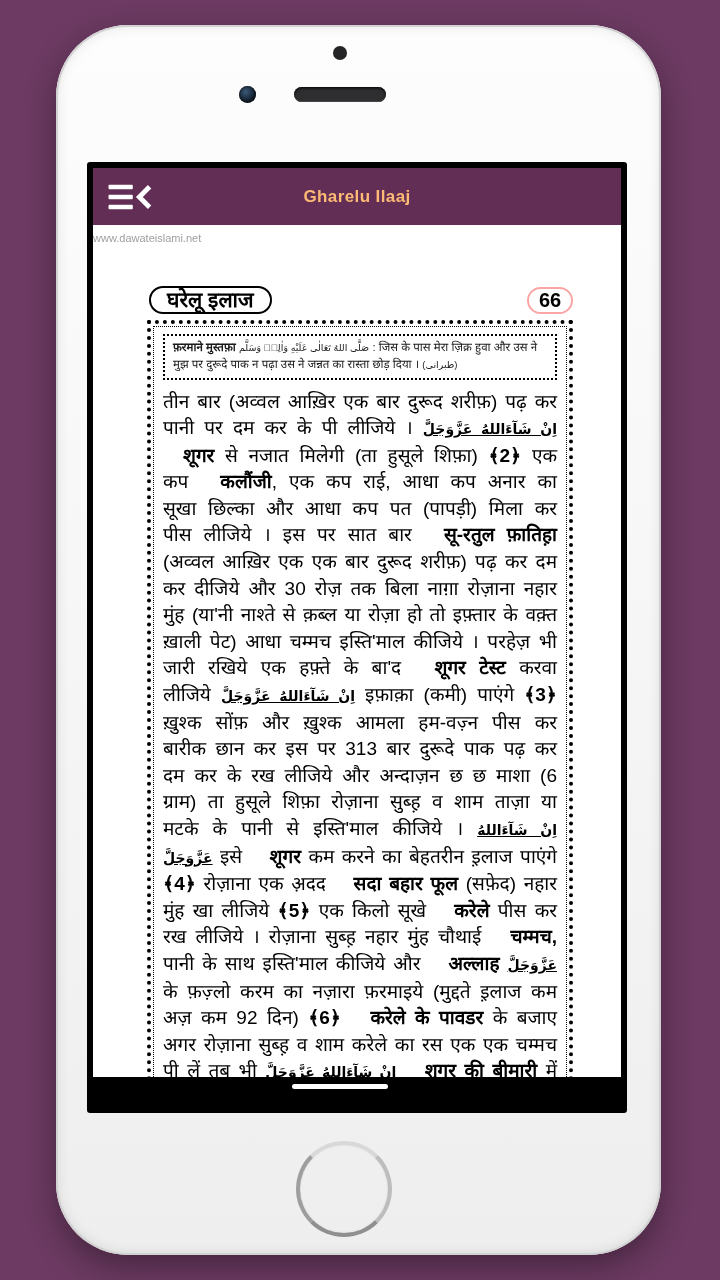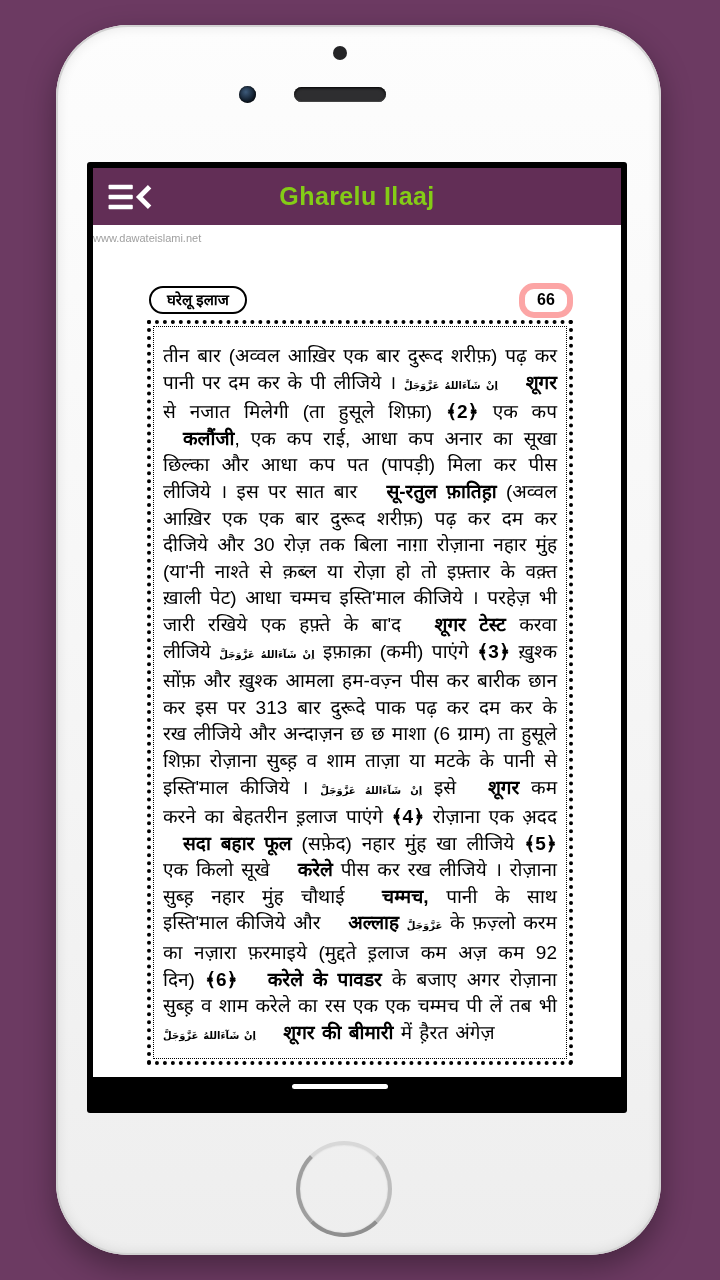--- a/index.html
+++ b/index.html
@@ -41,59 +41,59 @@
     background:transparent;
     border:4px solid #bdbdbd;
     border-top-color:#d8d8d8;border-left-color:#9e9e9e;border-bottom-color:#8f8f8f;
     box-shadow:inset 0 0 2px rgba(0,0,0,.12);
   }
   
   .appbar{
     height:57px;background:#622e56;position:relative;
     display:flex;align-items:center;justify-content:center;
   }
-  .appbar-title{color:#84cc16;font-size:25px;font-weight:700;letter-spacing:.4px;}
+  .appbar-title{color:#fdba74;font-size:17px;font-weight:700;letter-spacing:.4px;}
   .menu-btn{position:absolute;left:14px;top:15px;width:46px;height:28px;cursor:pointer;background:none;border:none;padding:0;}
   .menu-btn svg{display:block;width:46px;height:28px;}
   
   .watermark{
     padding:7px 50px 0 0;font-size:11px;color:#9f9f9f;height:17px;
   }
   .page-head{
     display:flex;justify-content:space-between;align-items:center;
     margin:37px 48px 0 56px;height:28px;
   }
   .badge-pill{
     border:2px solid #000;border-radius:15px;padding:1px 16px 2px 16px;
-    font-size:15px;font-weight:700;color:#000;background:#fff;line-height:21px;
+    font-size:21px;font-weight:700;color:#000;background:#fff;line-height:21px;
   }
   .badge-num{
-    border:6px solid #fca5a5;border-radius:15px;width:42px;height:23px;
+    border:2px solid #fca5a5;border-radius:15px;width:42px;height:23px;
     display:flex;align-items:center;justify-content:center;
-    font-size:16px;font-weight:700;color:#000;background:#fff;
+    font-size:20px;font-weight:700;color:#000;background:#fff;
   }
   .dotted-box{
     margin:6px 48px 0 54px;border:4px dotted #000;
   }
   .dotted-inner{
     border:1px dotted #000;margin:2px;padding:7px 9px 9px 9px;
   }
   .hadith-box{
     border:2px dotted #000;padding:3px 8px 4px 8px;
     font-size:11.5px;line-height:1.5;color:#1a1a1a;text-align:left;
   }
   .hadith-box .hb{font-weight:700;}
   .hadith-box .ha{font-size:9.5px;unicode-bidi:isolate;direction:rtl;}
   .hadith-box .hs{font-size:9.5px;unicode-bidi:isolate;direction:rtl;}
   .body-text{
     margin-top:9px;font-size:19px;line-height:26.6px;color:#000;
     text-align:justify;word-spacing:2px;
   }
   .body-text .b{font-weight:700;margin-left:20px;}
-  .body-text .a{font-size:10px;font-weight:600;unicode-bidi:isolate;direction:rtl;}
+  .body-text .a{font-size:14px;font-weight:600;unicode-bidi:isolate;direction:rtl;text-decoration:underline;}
   .body-text .n{font-weight:700;unicode-bidi:isolate;direction:ltr;}
 </style>
 </head>
 <body>
 
 <div class="phone">
   <div class="sensor-dot"></div>
   <div class="camera"></div>
   <div class="speaker"></div>
 
@@ -114,20 +114,26 @@
 
       <div class="watermark">www.dawateislami.net</div>
 
       <div class="page-head">
         <span class="badge-pill">घरेलू इलाज</span>
         <span class="badge-num">66</span>
       </div>
 
       <div class="dotted-box">
         <div class="dotted-inner">
+          <div class="hadith-box">
+            <span class="hb">फ़रमाने मुस्तफ़ा</span>
+            <span class="ha">صَلَّی اللهُ تَعَالٰی عَلَیْهِ وَاٰلِهٖ وَسَلَّم</span>
+            <span>: जिस के पास मेरा ज़िक्र हुवा और उस ने मुझ पर दुरूदे पाक न पढ़ा उस ने जन्नत का रास्ता छोड़ दिया ।</span>
+            <span class="hs">(طبرانی)</span>
+          </div>
           <div class="body-text"><span>तीन बार (अव्वल आख़िर एक बार दुरूद शरीफ़) पढ़ कर पानी पर दम कर के पी लीजिये । </span><span class="a">اِنْ شَآءَاللهُ عَزَّوَجَلَّ</span><span> </span><span class="b">शूगर</span><span> से नजात मिलेगी (ता हुसूले शिफ़ा) </span><span class="n">﴾2﴿</span><span> एक कप </span><span class="b">कलौंजी</span><span>, एक कप राई, आधा कप अनार का सूखा छिल्का और आधा कप पत (पापड़ी) मिला कर पीस लीजिये । इस पर सात बार </span><span class="b">सू-रतुल फ़ातिह़ा</span><span> (अव्वल आख़िर एक एक बार दुरूद शरीफ़) पढ़ कर दम कर दीजिये और 30 रोज़ तक बिला नाग़ा रोज़ाना नहार मुंह (या'नी नाश्ते से क़ब्ल या रोज़ा हो तो इफ़्तार के वक़्त ख़ाली पेट) आधा चम्मच इस्ति'माल कीजिये । परहेज़ भी जारी रखिये एक हफ़्ते के बा'द </span><span class="b">शूगर टेस्ट</span><span> करवा लीजिये </span><span class="a">اِنْ شَآءَاللهُ عَزَّوَجَلَّ</span><span> इफ़ाक़ा (कमी) पाएंगे </span><span class="n">﴾3﴿</span><span> ख़ुश्क सोंफ़ और ख़ुश्क आमला हम-वज़्न पीस कर बारीक छान कर इस पर 313 बार दुरूदे पाक पढ़ कर दम कर के रख लीजिये और अन्दाज़न छ छ माशा (6 ग्राम) ता हुसूले शिफ़ा रोज़ाना सुब्ह़ व शाम ताज़ा या मटके के पानी से इस्ति'माल कीजिये । </span><span class="a">اِنْ شَآءَاللهُ عَزَّوَجَلَّ</span><span> इसे </span><span class="b">शूगर</span><span> कम करने का बेहतरीन इ़लाज पाएंगे </span><span class="n">﴾4﴿</span><span> रोज़ाना एक अ़दद </span><span class="b">सदा बहार फूल</span><span> (सफ़ेद) नहार मुंह खा लीजिये </span><span class="n">﴾5﴿</span><span> एक किलो सूखे </span><span class="b">करेले</span><span> पीस कर रख लीजिये । रोज़ाना सुब्ह़ नहार मुंह चौथाई </span><span class="b">चम्मच,</span><span> पानी के साथ इस्ति'माल कीजिये और </span><span class="b">अल्लाह</span><span> </span><span class="a">عَزَّوَجَلَّ</span><span> के फ़ज़्लो करम का नज़ारा फ़रमाइये (मुद्दते इ़लाज कम अज़ कम 92 दिन) </span><span class="n">﴾6﴿</span><span> </span><span class="b">करेले के पावडर</span><span> के बजाए अगर रोज़ाना सुब्ह़ व शाम करेले का रस एक एक चम्मच पी लें तब भी </span><span class="a">اِنْ شَآءَاللهُ عَزَّوَجَلَّ</span><span> </span><span class="b">शूगर की बीमारी</span><span> में है़रत अंगेज़</span></div>
         </div>
       </div>
 
       <div class="navbar">
         <div class="home-indicator"></div>
       </div>
     </div>
   </div>
 

